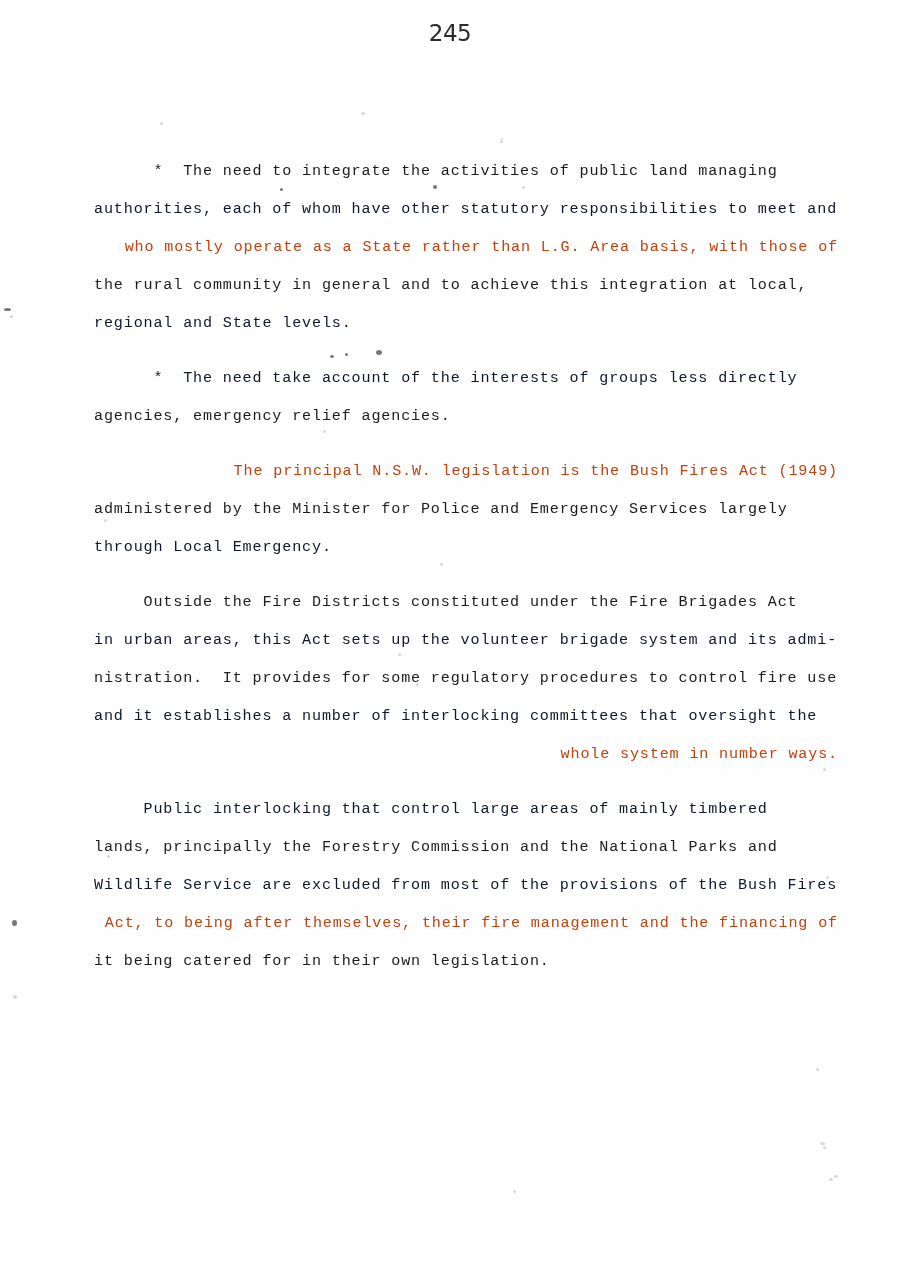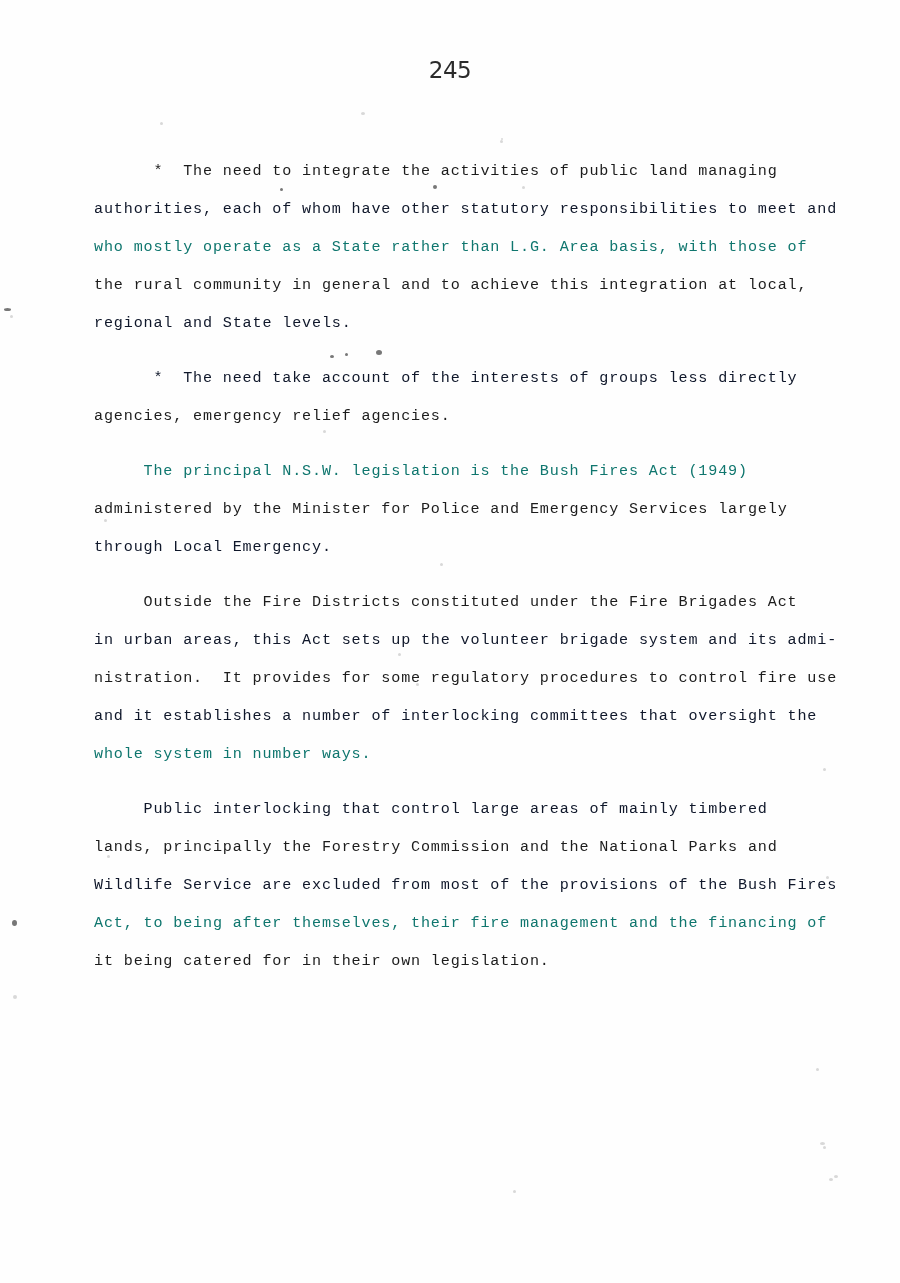--- a/index.html
+++ b/index.html
@@ -27,21 +27,20 @@
     position: absolute;
     top: 20px;
     left: 0;
     width: 900px;
     text-align: center;
     font-family: "DejaVu Sans", sans-serif;
     font-size: 23px;
     letter-spacing: -0.5px;
     color: #2b2b2b;
     font-weight: 400;
-    margin-top: 37px;
   }
 
   
   .body-text {
     position: absolute;
     left: 78px;
     top: 152px;
     width: 760px;
   }
 
@@ -53,21 +52,21 @@
     font-size: 15.1px;
     line-height: 38px;
     letter-spacing: 0.85px;
     white-space: pre;
     color: #1c1c1c;
     height: 38px;
   }
 
   
   .line.faint { color: #0f172a; }
-  .line.dark  { color: #0f766e; }
+  .line.dark  { color: #c2410c; text-align: right; }
 
   .para.bullet .line:first-child {
     text-indent: 0;
   }
 
   
   .speck {
     position: absolute;
     background: #b9b9b9;
     border-radius: 50%;

